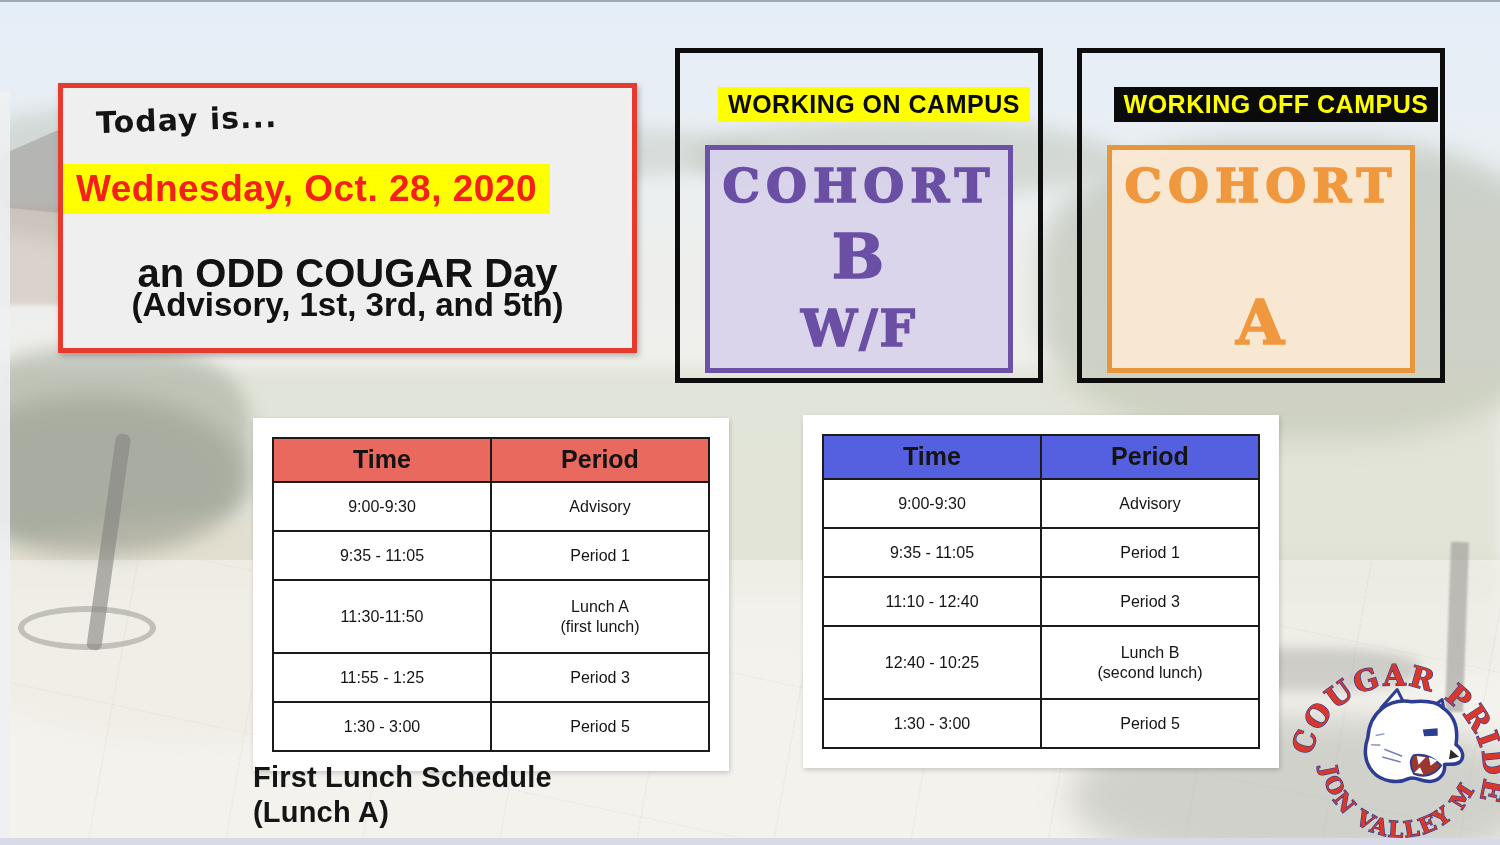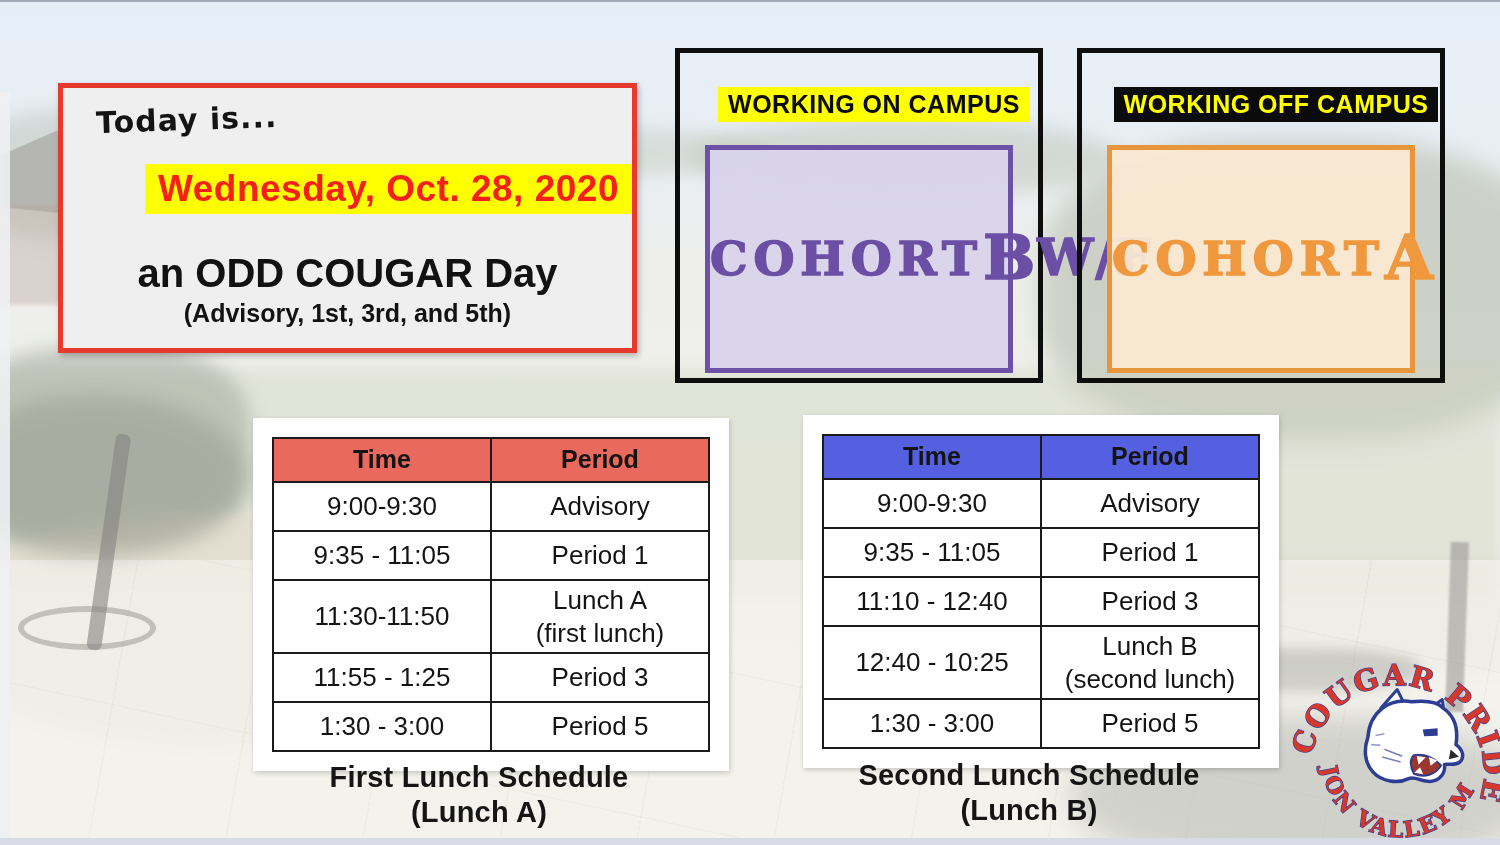--- a/index.html
+++ b/index.html
@@ -37,56 +37,56 @@
   .white-wash{position:absolute;inset:0;background:rgba(255,255,255,.36);}
   .edge-top{position:absolute;left:0;top:0;width:100%;height:2px;background:rgba(78,90,106,.45);}
   .edge-left{position:absolute;left:0;top:92px;bottom:6px;width:10px;background:rgba(238,239,242,.9);}
   .edge-bottom{position:absolute;left:0;bottom:0;width:100%;height:7px;background:#d8dbe7;}
 
   
   .today-box{position:absolute;left:58px;top:83px;width:579px;height:270px;
     background:#efefef;border:5px solid var(--accent-red,#e63a2e);box-shadow:2px 3px 6px rgba(0,0,0,.25);}
   .today-label{position:absolute;left:33px;top:14px;font-family:"DejaVu Sans",sans-serif;font-weight:800;
     font-size:30px;color:#141414;transform:rotate(-2deg);letter-spacing:1px;}
-  .date-row{position:absolute;left:0;top:76px;width:100%;text-align:right;}
+  .date-row{position:absolute;left:0;top:76px;width:100%;text-align:left;}
   .date-chip{display:inline-block;background:var(--highlight-yellow,#ffff00);color:var(--date-red,#f5201a);
     font-weight:bold;font-size:37px;padding:4px 13px;letter-spacing:.5px;}
   .odd-day{position:absolute;left:0;top:163px;width:100%;text-align:center;font-weight:bold;font-size:40px;color:#121212;}
-  .day-detail{position:absolute;left:0;top:211px;width:100%;text-align:center;font-weight:bold;font-size:25px;color:#121212;}
+  .day-detail{position:absolute;left:0;top:198px;width:100%;text-align:center;font-weight:bold;font-size:33px;color:#121212;}
 
   
   .cohort-outer{position:absolute;top:48px;width:368px;height:335px;border:5px solid #0d0d0d;padding-left:30px;}
   .cohort-outer.on{left:675px;}
   .cohort-outer.off{left:1077px;}
   .banner{display:table;margin:34px auto 0;font-weight:bold;font-size:25px;padding:3px 10px;letter-spacing:.5px;white-space:nowrap;}
   .banner.on{background:var(--highlight-yellow,#ffff00);color:#0b0b0b;}
   .banner.off{background:#0b0b0b;color:var(--highlight-yellow,#ffff00);}
   .cohort-inner{position:absolute;left:25px;top:92px;width:308px;height:228px;border-style:solid;border-width:5px;
-    display:flex;align-items:center;justify-content:space-between;padding:12px 0 14px;}
+    display:flex;flex-direction:column;align-items:center;justify-content:space-between;padding:12px 0 14px;}
   .cohort-inner.b{background:rgba(216,210,234,.92);border-color:var(--cb-border,#6c51a6);color:var(--cb-text,#6b4fa5);}
   .cohort-inner.a{background:rgba(250,233,211,.95);border-color:var(--ca-border,#e8963c);color:var(--ca-text,#f0983e);}
   .cohort-word{font-family:"DejaVu Serif",serif;font-weight:bold;-webkit-text-stroke:1.6px currentColor;line-height:1;}
   .cohort-title{font-size:47px;letter-spacing:6px;}
   .cohort-letter{font-size:62px;letter-spacing:2px;}
   .cohort-days{font-size:50px;letter-spacing:2px;}
 
   
   .table-wrap{position:absolute;background:#fff;padding:19px;box-shadow:1px 2px 5px rgba(0,0,0,.18);}
   .table-wrap.first{left:253px;top:418px;}
   .table-wrap.second{left:803px;top:415px;}
   table.sched{border-collapse:collapse;width:438px;table-layout:fixed;}
   table.sched th,table.sched td{border:2.5px solid #1b1b1b;text-align:center;vertical-align:middle;
-    font-size:26px;color:#141414;white-space:pre-line;line-height:1.25;}
+    font-size:16px;color:#141414;white-space:pre-line;line-height:1.25;}
   table.sched th{font-size:25px;font-weight:bold;height:44px;}
   table.sched td{height:49px;}
   table.sched tr.tall td{height:73px;}
   .first th{background:var(--t1-header,#e9695e);color:#0d0d0d;}
   .second th{background:var(--t2-header,#5560e0);color:#ffffff;}
 
-  .caption{position:absolute;width:452px;text-align:center;font-weight:bold;font-size:29px;color:#151515;
+  .caption{position:absolute;width:452px;text-align:left;font-weight:bold;font-size:29px;color:#151515;
     white-space:pre-line;line-height:1.22;letter-spacing:.2px;}
   .caption.first{left:253px;top:760px;}
   .caption.second{left:803px;top:758px;}
 
   
   .logo{position:absolute;right:-2px;bottom:-12px;width:200px;height:212px;}
   .logo svg{width:100%;height:100%;overflow:visible;}
   .logo text{font-family:"DejaVu Serif",serif;font-weight:bold;
     fill:var(--logo-red,#d8382c);stroke:var(--logo-blue,#2e3d94);stroke-width:1.3px;paint-order:stroke;letter-spacing:2px;}
 </style>
@@ -203,22 +203,20 @@
         <td>Lunch B
 (second lunch)</td>
       </tr>
       <tr>
         <td>1:30 - 3:00</td>
         <td>Period 5</td>
       </tr>
     </tbody>
       </table>
   </div>
-  <div class="caption second">Second Lunch Schedule
-(Lunch B)</div>
 
   <div class="logo">
     <svg viewBox="0 0 200 200">
       <g transform="rotate(15 100 102)">
         <defs>
           <path id="arcTop" d="M 13,122 A 87,87 0 0 1 187,122"></path>
           <path id="arcBottom" d="M 23,128 A 80,80 0 0 0 177,128"></path>
         </defs>
 
         <g>

